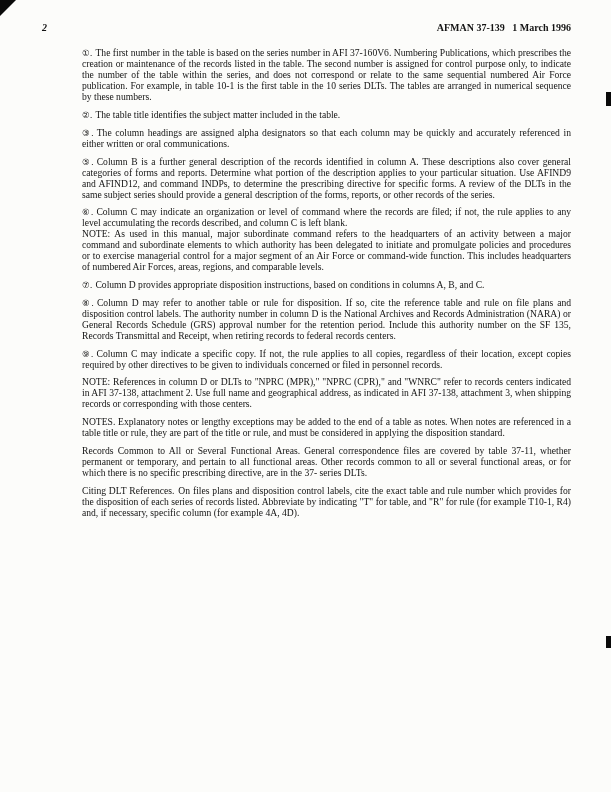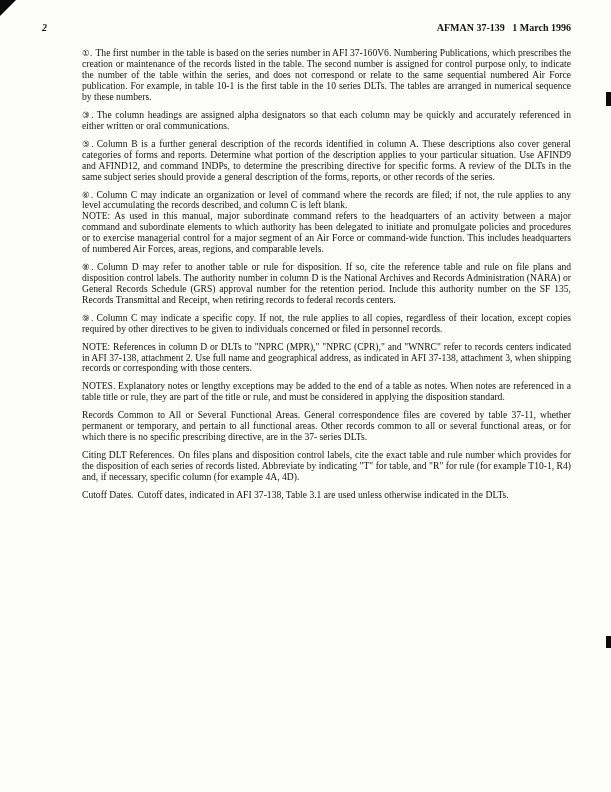--- a/index.html
+++ b/index.html
@@ -45,38 +45,39 @@
   <div class="artifact artifact-right-1"></div>
   <div class="artifact artifact-right-2"></div>
 
   <div class="header">
     <span class="page-num">2</span>
     <span class="header-title">AFMAN 37-139   1 March 1996</span>
   </div>
 
   <div class="para"><span class="marker">①.</span><span class="lead"></span><span class="text">The first number in the table is based on the series number in AFI 37-160V6. Numbering Publications, which prescribes the creation or maintenance of the records listed in the table. The second number is assigned for control purpose only, to indicate the number of the table within the series, and does not correspond or relate to the same sequential numbered Air Force publication. For example, in table 10-1 is the first table in the 10 series DLTs. The tables are arranged in numerical sequence by these numbers.</span><span class="note"></span></div>
 
+  <div class="para"><span class="marker">②.</span><span class="lead"></span><span class="text">The table title identifies the subject matter included in the table.</span><span class="note"></span></div>
 
   <div class="para"><span class="marker">③.</span><span class="lead"></span><span class="text">The column headings are assigned alpha designators so that each column may be quickly and accurately referenced in either written or oral communications.</span><span class="note"></span></div>
 
 
   <div class="para"><span class="marker">⑤.</span><span class="lead"></span><span class="text">Column B is a further general description of the records identified in column A. These descriptions also cover general categories of forms and reports. Determine what portion of the description applies to your particular situation. Use AFIND9 and AFIND12, and command INDPs, to determine the prescribing directive for specific forms. A review of the DLTs in the same subject series should provide a general description of the forms, reports, or other records of the series.</span><span class="note"></span></div>
 
   <div class="para"><span class="marker">⑥.</span><span class="lead"></span><span class="text">Column C may indicate an organization or level of command where the records are filed; if not, the rule applies to any level accumulating the records described, and column C is left blank.</span><span class="note">NOTE: As used in this manual, major subordinate command refers to the headquarters of an activity between a major command and subordinate elements to which authority has been delegated to initiate and promulgate policies and procedures or to exercise managerial control for a major segment of an Air Force or command-wide function. This includes headquarters of numbered Air Forces, areas, regions, and comparable levels.</span></div>
 
+  <div class="para"><span class="marker">⑦.</span><span class="lead"></span><span class="text">Column D provides appropriate disposition instructions, based on conditions in columns A, B, and C.</span><span class="note"></span></div>
 
   <div class="para"><span class="marker">⑧.</span><span class="lead"></span><span class="text">Column D may refer to another table or rule for disposition. If so, cite the reference table and rule on file plans and disposition control labels. The authority number in column D is the National Archives and Records Administration (NARA) or General Records Schedule (GRS) approval number for the retention period. Include this authority number on the SF 135, Records Transmittal and Receipt, when retiring records to federal records centers.</span><span class="note"></span></div>
 
   <div class="para"><span class="marker">⑨.</span><span class="lead"></span><span class="text">Column C may indicate a specific copy. If not, the rule applies to all copies, regardless of their location, except copies required by other directives to be given to individuals concerned or filed in personnel records.</span><span class="note"></span></div>
 
 
   <div class="para"><span class="marker"></span><span class="lead"></span><span class="text">NOTE: References in column D or DLTs to "NPRC (MPR)," "NPRC (CPR)," and "WNRC" refer to records centers indicated in AFI 37-138, attachment 2. Use full name and geographical address, as indicated in AFI 37-138, attachment 3, when shipping records or corresponding with those centers.</span><span class="note"></span></div>
 
   <div class="para"><span class="marker"></span><span class="lead"></span><span class="text">NOTES. Explanatory notes or lengthy exceptions may be added to the end of a table as notes. When notes are referenced in a table title or rule, they are part of the title or rule, and must be considered in applying the disposition standard.</span><span class="note"></span></div>
 
   <div class="para"><span class="marker"></span><span class="lead">Records Common to All or Several Functional Areas.</span><span class="text">General correspondence files are covered by table 37-11, whether permanent or temporary, and pertain to all functional areas. Other records common to all or several functional areas, or for which there is no specific prescribing directive, are in the 37- series DLTs.</span><span class="note"></span></div>
 
   <div class="para"><span class="marker"></span><span class="lead">Citing DLT References.</span><span class="text">On files plans and disposition control labels, cite the exact table and rule number which provides for the disposition of each series of records listed. Abbreviate by indicating "T" for table, and "R" for rule (for example T10-1, R4) and, if necessary, specific column (for example 4A, 4D).</span><span class="note"></span></div>
 
-  <div class="para"><span class="marker"></span><span class="lead">Cutoff Dates.</span><span class="text">Cutoff dates, indicated in AFI 37-138, Table 3.1 are used unless otherwise indicated in the DLTs.</span><span class="note"></span></div>
 
 
 </div>
 
 </body></html>

